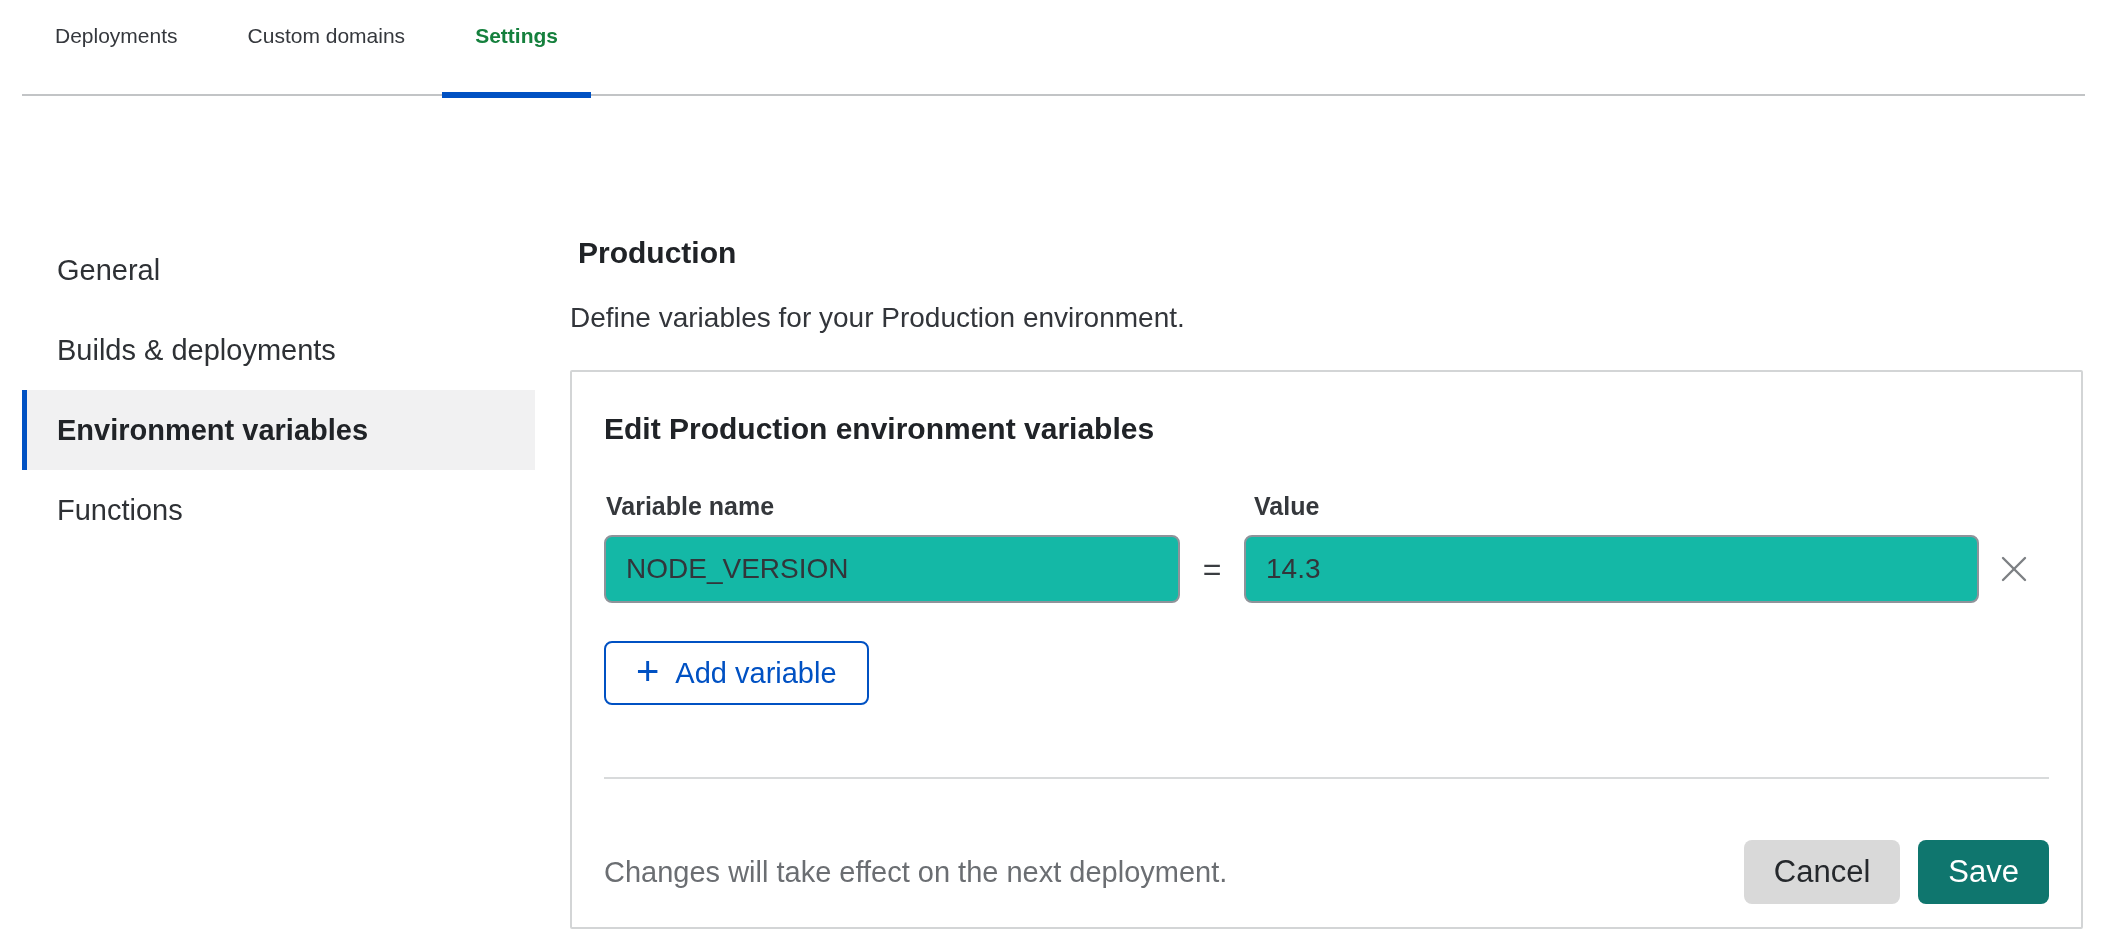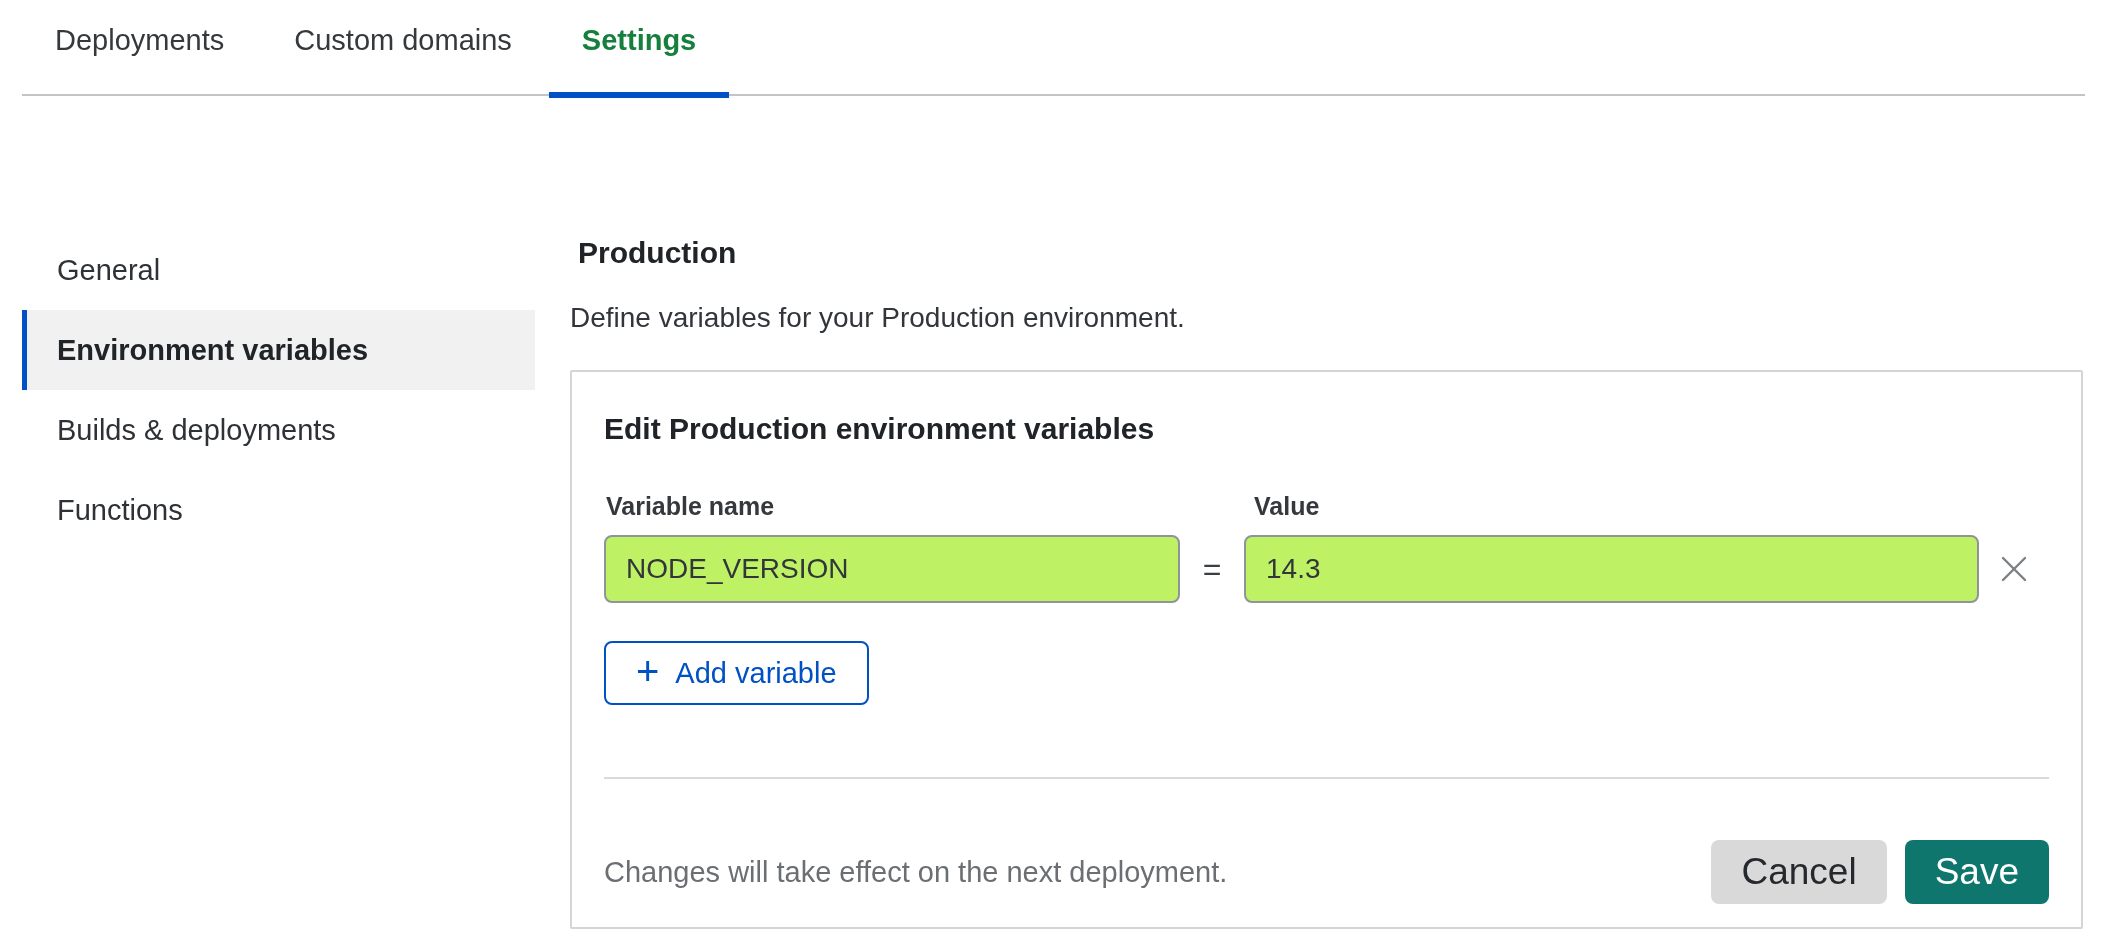--- a/index.html
+++ b/index.html
@@ -19,21 +19,21 @@
     left: 22px; top: 0;
     width: 2063px; height: 96px;
     border-bottom: 2px solid #c2c4c6;
     display: flex;
     gap: 4px;
     box-sizing: border-box;
   }
   .tab {
     position: relative;
     padding: 24px 33px 0;
-    font-size: 29px;
+    font-size: 21px;
     color: #35383d;
     cursor: pointer;
     white-space: nowrap;
   }
   .tab.active { font-weight: bold; color: #15803d; }
   .tab.active::after {
     content: "";
     position: absolute;
     left: 0; right: 0; bottom: -4px;
     height: 6px;
@@ -118,21 +118,21 @@
   .text-input {
     width: 100%;
     height: 68px;
     box-sizing: border-box;
     border: 2px solid #8f939a;
     border-radius: 8px;
     padding: 8px 20px;
     font-size: 28px;
     color: #32353a;
     font-family: inherit;
-    background: #bef264;
+    background: #14b8a6;
     outline: none;
   }
   .equals {
     text-align: center;
     font-size: 32px;
     color: #3a3d41;
   }
   .remove-btn {
     justify-self: center;
     background: none;
@@ -180,21 +180,21 @@
     margin: 0;
     font-size: 29px;
     color: #6b6e72;
   }
   .actions { display: flex; gap: 18px; }
   .btn {
     height: 64px;
     border: none;
     border-radius: 8px;
     padding: 0 30px;
-    font-size: 37px;
+    font-size: 31px;
     font-family: inherit;
     cursor: pointer;
   }
   .btn.cancel { background: #d9d9d9; color: #25282c; }
   .btn.save   { background: #0f766e; color: #ffffff; }
 </style>
 </head>
 <body>
 
 <div class="app">
@@ -208,25 +208,25 @@
     </div>
     <div class="tab active">
       <span>Settings</span>
     </div>
   </header>
 
   <nav class="sidebar">
     <div class="side-item">
       <span>General</span>
     </div>
+    <div class="side-item">
+      <span>Builds &amp; deployments</span>
+    </div>
     <div class="side-item active">
       <span>Environment variables</span>
-    </div>
-    <div class="side-item">
-      <span>Builds &amp; deployments</span>
     </div>
     <div class="side-item">
       <span>Functions</span>
     </div>
   </nav>
 
   <main class="content">
     <h1 class="page-title">Production</h1>
     <p class="page-subtitle">Define variables for your Production environment.</p>
 

